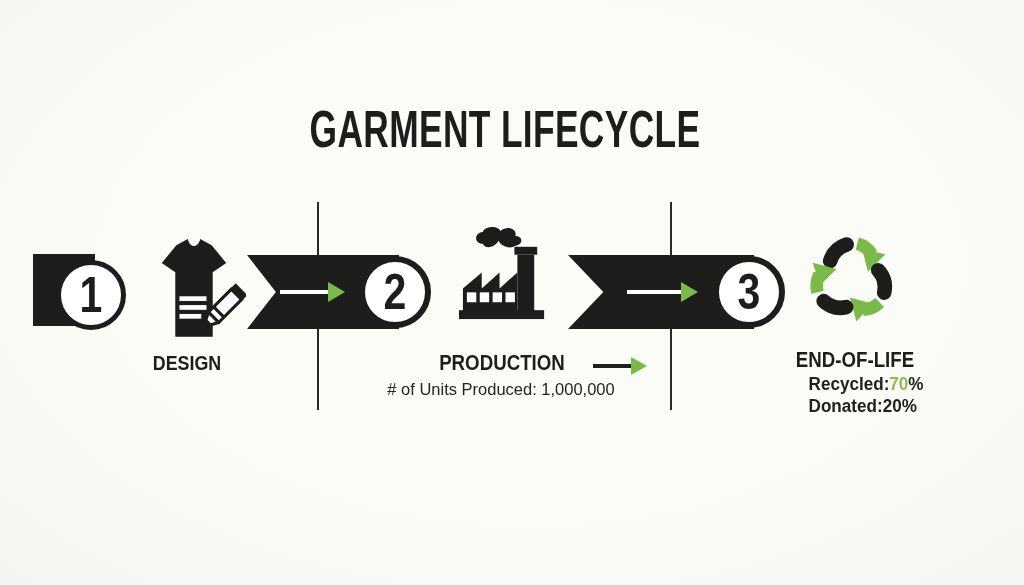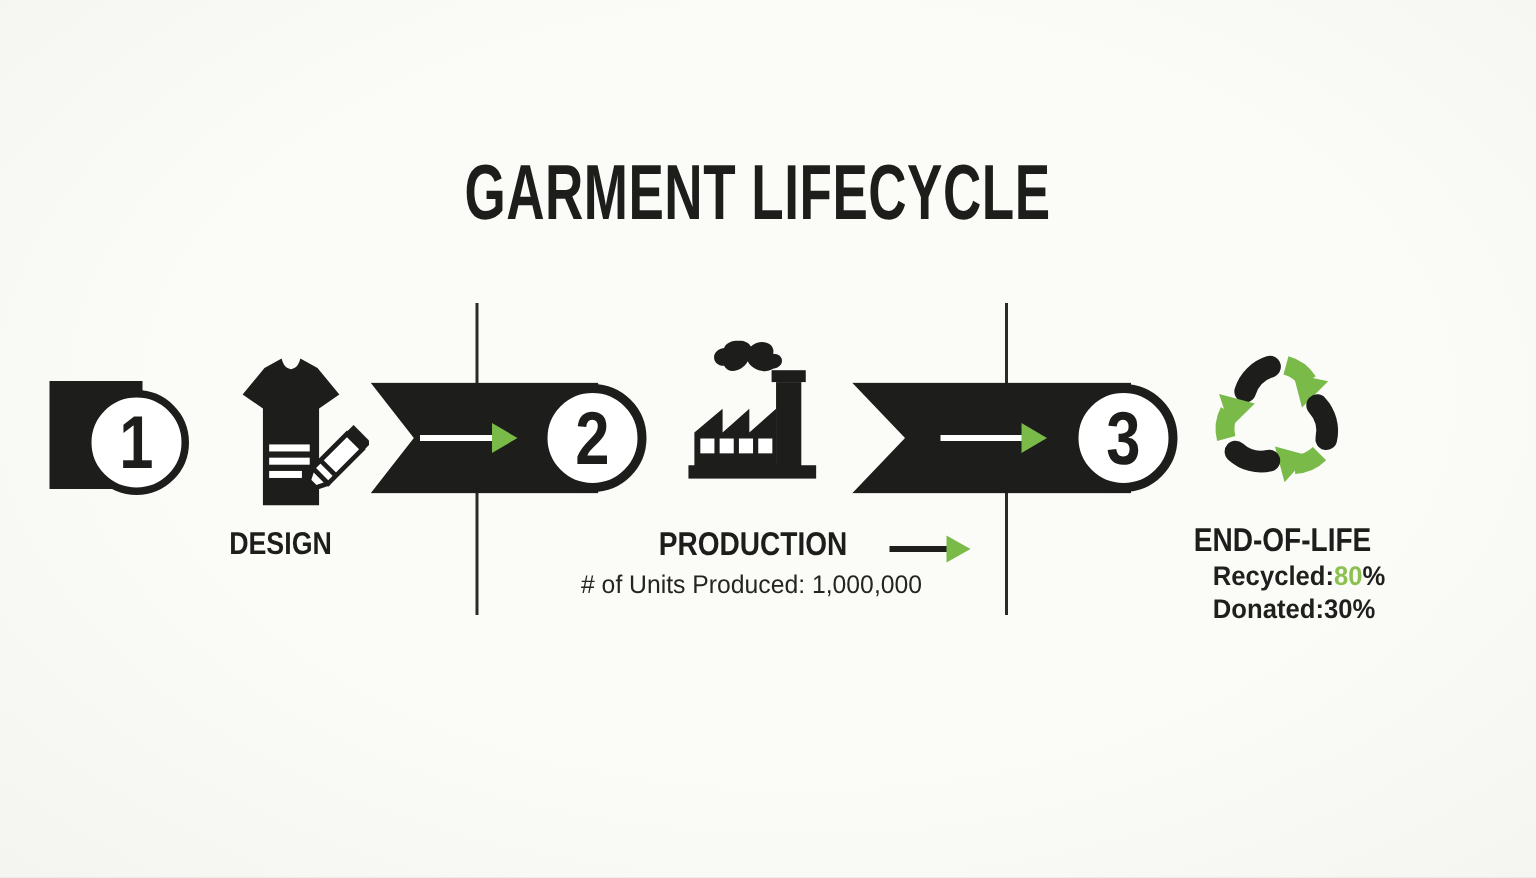--- a/index.html
+++ b/index.html
@@ -158,21 +158,21 @@
     <g transform="rotate(240 50 52)">
         <use href="#rc-arm"></use>
       </g>
   </svg>
 
   <div class="label label-eol">END-OF-LIFE</div>
 
   <div class="stats">
     <div class="stat">
       <span class="name">Recycled:</span>
-      <span class="val"><em class="hl">80</em><em>%</em></span>
+      <span class="val"><em class="hl">70</em><em>%</em></span>
     </div>
     <div class="stat">
       <span class="name">Donated:</span>
-      <span class="val"><em>30</em><em>%</em></span>
+      <span class="val"><em>20</em><em>%</em></span>
     </div>
   </div>
 
 </div>
 
 </body></html>

